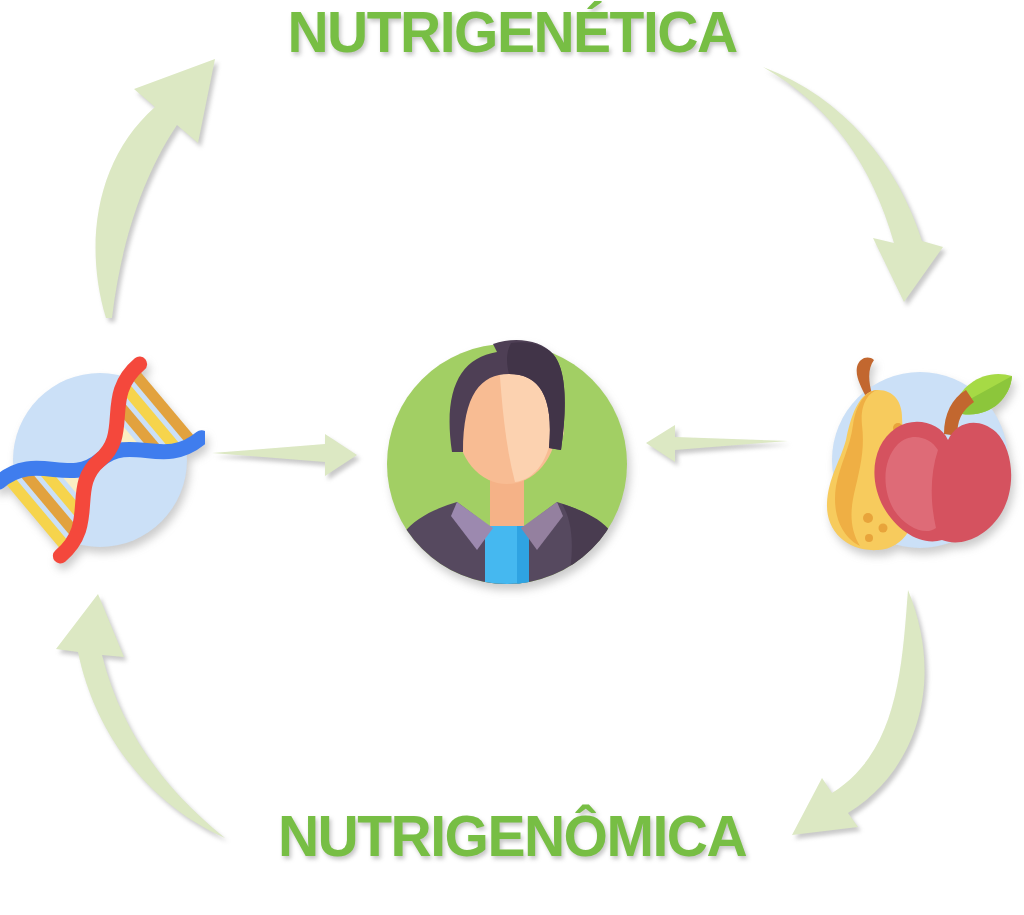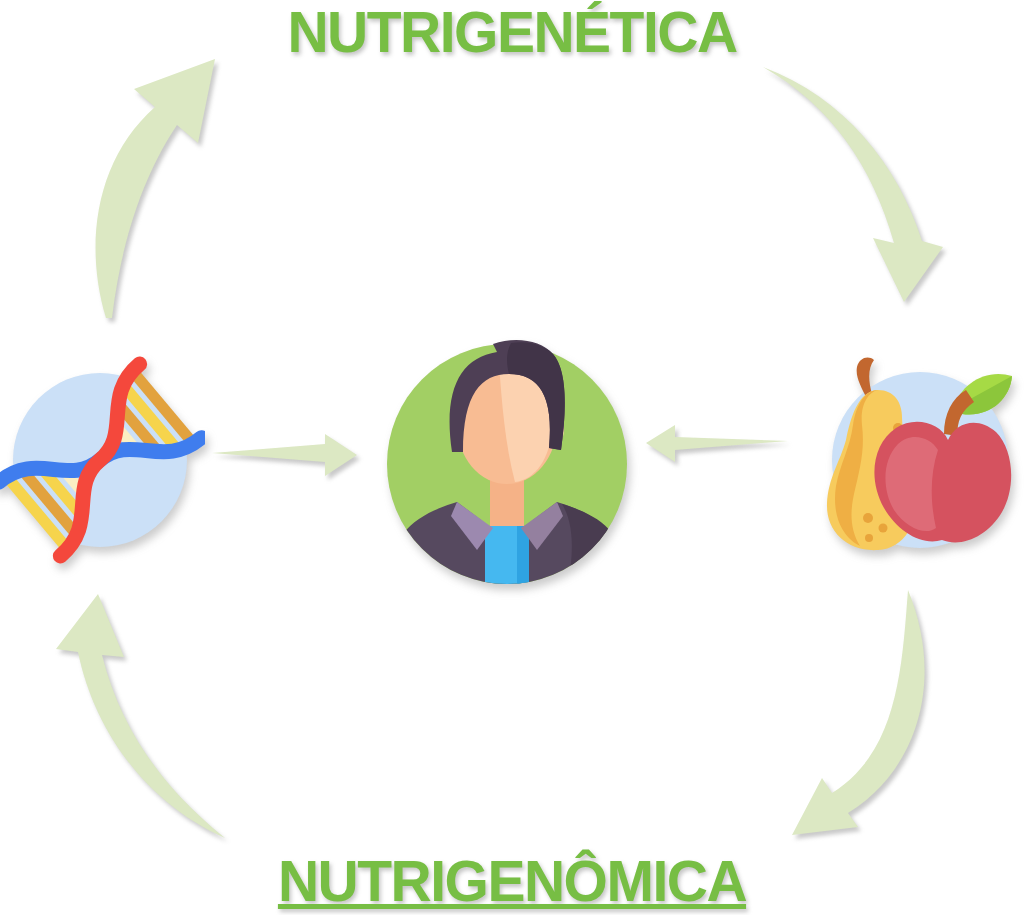--- a/index.html
+++ b/index.html
@@ -2,21 +2,21 @@
 <html><head>
 <meta charset="utf-8">
 <style>
   html,body{margin:0;padding:0;background:#fff;}
   .canvas{position:relative;width:1024px;height:915px;background:#ffffff;overflow:hidden;
           font-family:"Liberation Sans",sans-serif;}
   .title{position:absolute;left:0;width:100%;text-align:center;
          font-weight:900;font-size:57px;letter-spacing:-1.5px;line-height:1;
          text-shadow:2px 3px 4px rgba(110,110,110,0.40);}
   .title-top{top:4px;}
-  .title-bottom{top:853px;text-decoration:underline;}
+  .title-bottom{top:808px;}
   .arrow-layer{position:absolute;left:0;top:0;}
   .arrow{filter:drop-shadow(3px 4px 2px rgba(120,120,120,0.40));}
   .icon{position:absolute;}
   .icon-shadow{filter:drop-shadow(3px 6px 4px rgba(110,110,110,0.35));}
 </style>
 </head>
 <body>
 
 <div class="canvas">
 

